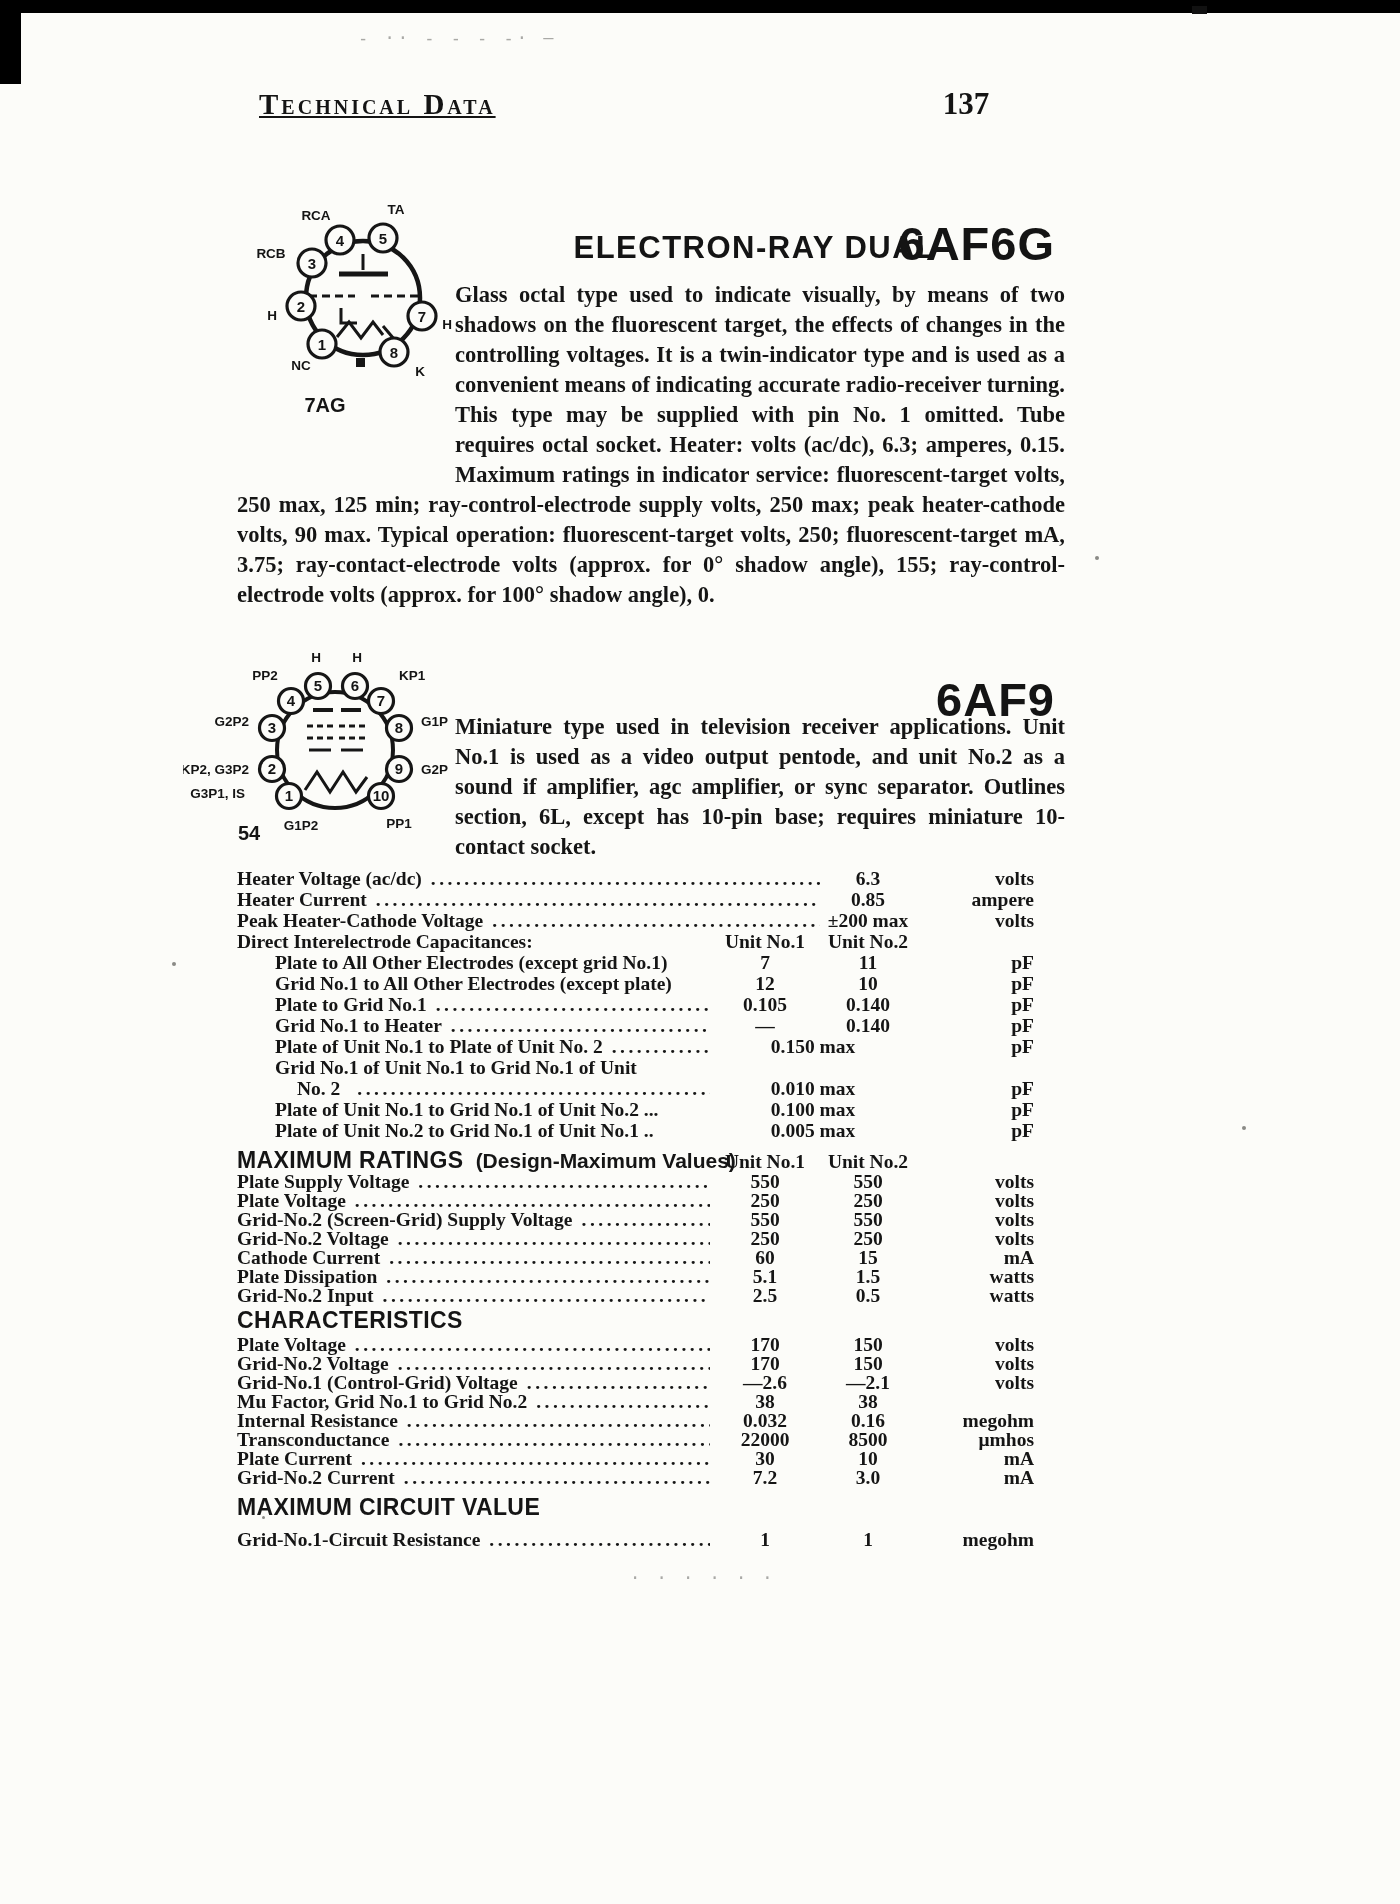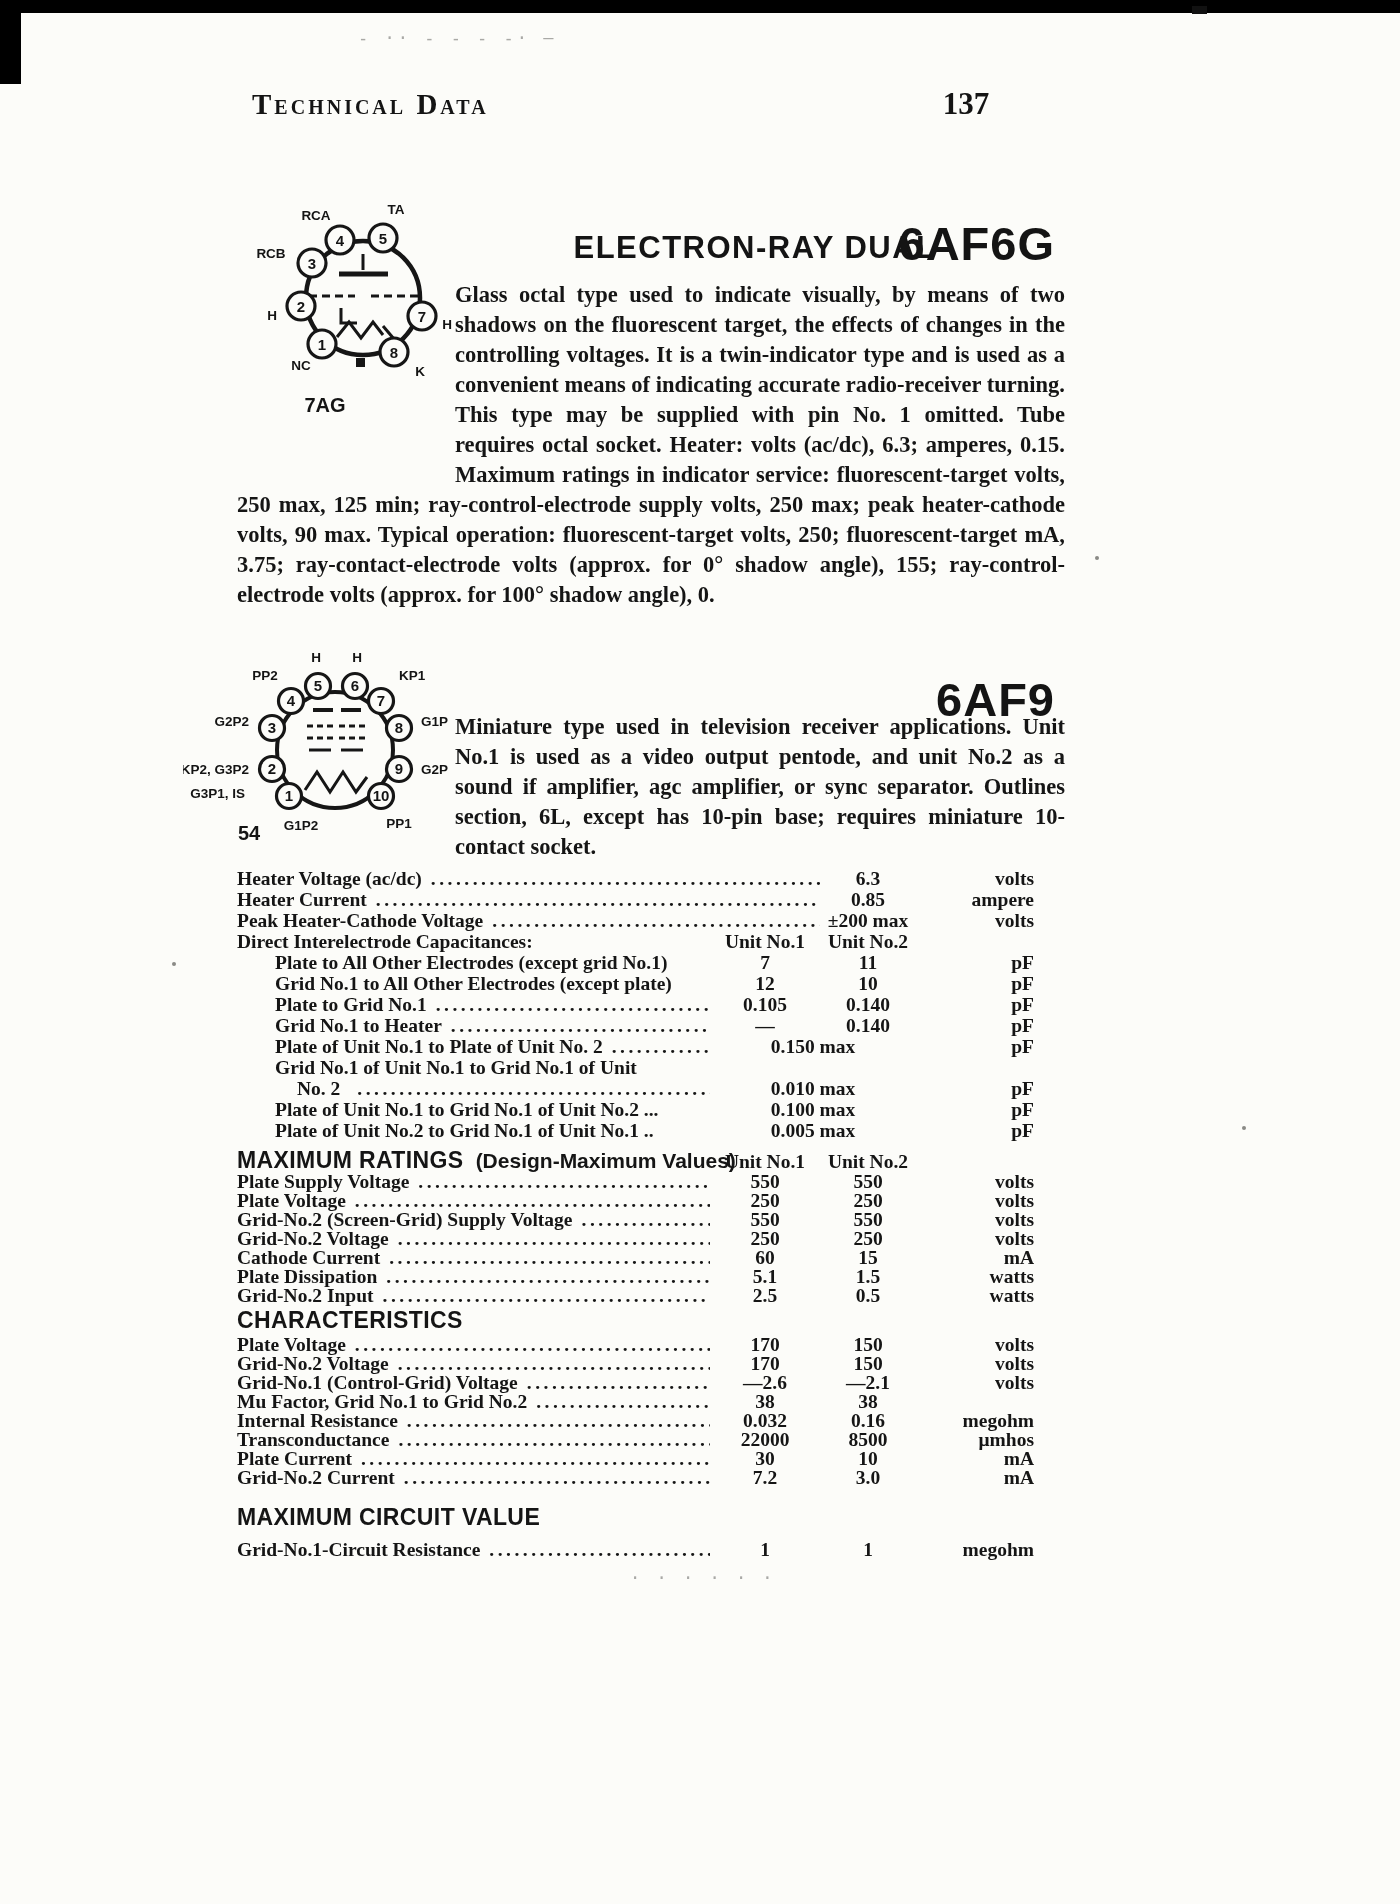--- a/index.html
+++ b/index.html
@@ -7,21 +7,21 @@
         font-family:"Liberation Serif",serif;}
   .abs{position:absolute;}
   
   .bar-top{left:0;top:0;width:1400px;height:13px;background:#000;}
   .bar-left{left:0;top:0;width:21px;height:84px;background:#000;}
   .nub{left:786px;top:0;width:28px;height:11px;background:#000;}
   .speck-tr{left:1192px;top:6px;width:15px;height:8px;background:#111;}
   .pencil{color:#a9a9a6;font:400 17px "DejaVu Sans Mono",monospace;letter-spacing:3px;}
   .spk{background:#8a8a86;border-radius:50%;}
   
-  .hdr-title{left:252px;top:88px;font:700 29px "Liberation Serif",serif;font-variant:small-caps;letter-spacing:3px;}
+  .hdr-title{left:259px;top:88px;font:700 29px "Liberation Serif",serif;font-variant:small-caps;letter-spacing:3px;text-decoration:underline;}
   .hdr-num{left:900px;top:86px;width:132px;text-align:center;font:700 31px "Liberation Serif",serif;}
   
   .s-heading{font:700 31px "Liberation Sans",sans-serif;letter-spacing:1.5px;text-align:center;}
   .h1{left:440px;top:230px;width:630px;}
   .h2{left:440px;top:653px;width:630px;}
   .tube-id{font:700 47px "Liberation Sans",sans-serif;letter-spacing:1px;text-align:right;width:260px;}
   .id1{left:795px;top:216px;}
   .id2{left:795px;top:672px;}
   
   .para{font:700 22.5px/30px "Liberation Serif",serif;text-align:justify;color:#151515;}
@@ -463,21 +463,21 @@
         </div>
         <div class="trow t-cols ind0">
           <span class="lblzone">
             <span class="lbl">Grid-No.2 Current</span>
             <span class="leader">........................................................................................................................</span>
           </span>
           <span class="c1">7.2</span>
           <span class="c2">3.0</span>
           <span class="unit">mA</span>
         </div>
-        <div class="trow t-title ind0" style="margin-top: 18px;">
+        <div class="trow t-title ind0" style="margin-top: 8px;">
           <span class="ttl">MAXIMUM CIRCUIT VALUE</span>
         </div>
         <div class="trow t-cols ind0" style="margin-top: 12px;">
           <span class="lblzone">
             <span class="lbl">Grid-No.1-Circuit Resistance</span>
             <span class="leader">........................................................................................................................</span>
           </span>
           <span class="c1">1</span>
           <span class="c2">1</span>
           <span class="unit">megohm</span>

